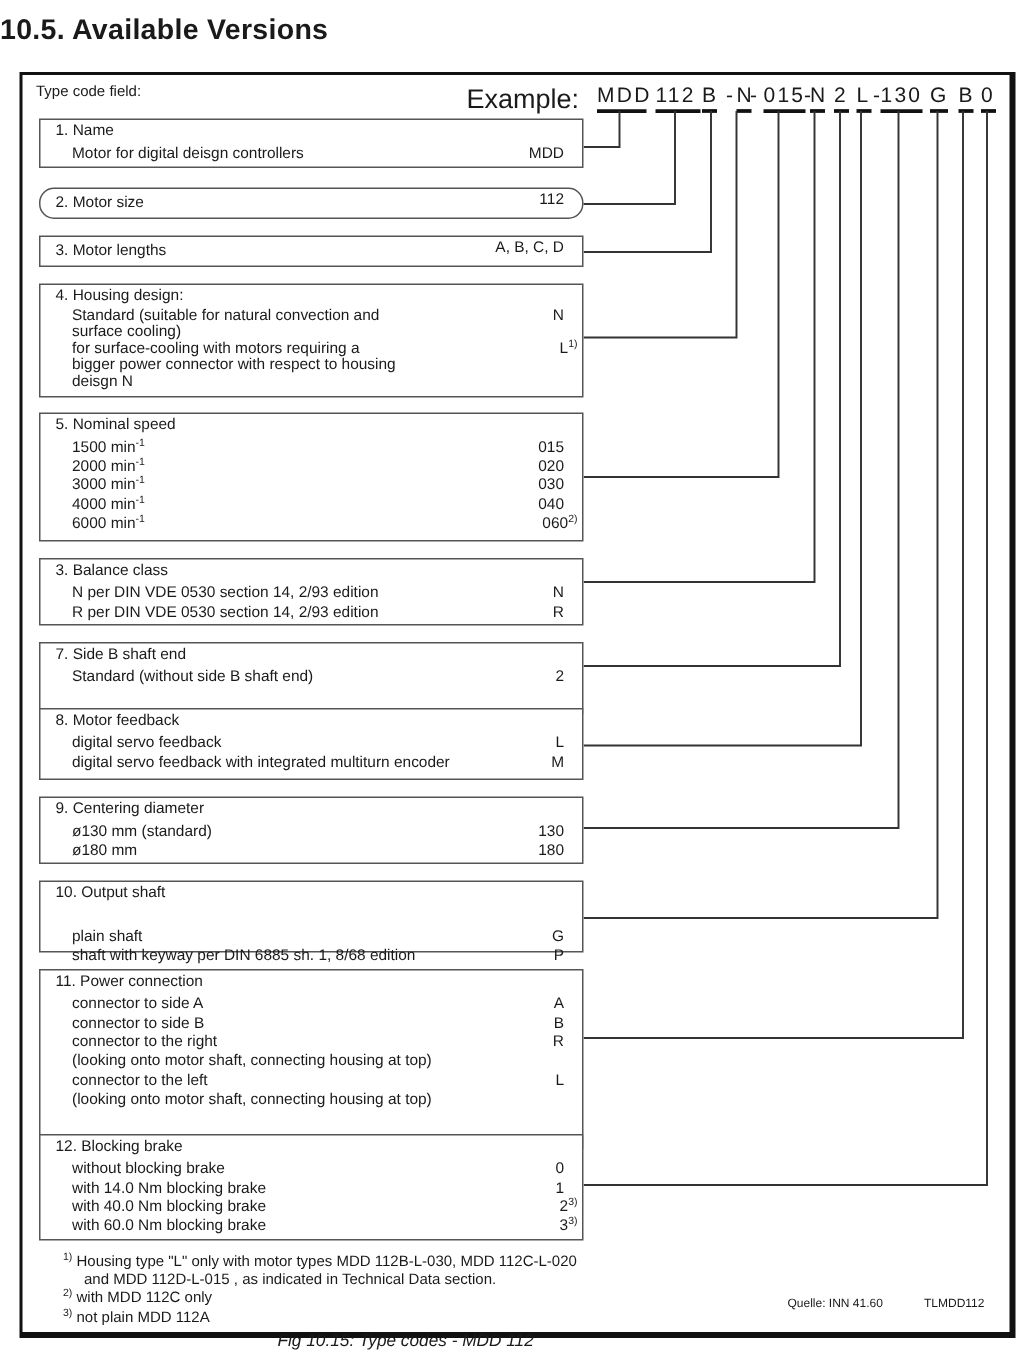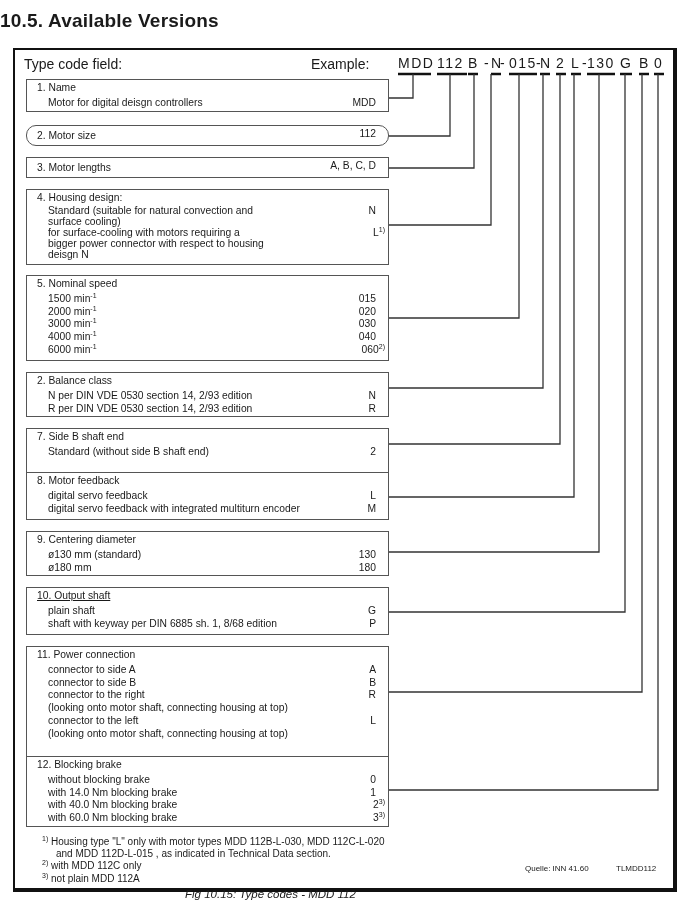--- a/index.html
+++ b/index.html
@@ -2,22 +2,22 @@
 <html><head>
 <meta charset="utf-8">
 <style>
   html, body { margin:0; padding:0; background:#ffffff; }
   body { width:688px; height:909px; position:relative; overflow:hidden;
          font-family:"Liberation Sans", sans-serif; color:#1a1a1a; }
   .title { position:absolute; left:0; width:688px; top:10px; 
            font-weight:bold; font-size:19px; letter-spacing:0.2px; }
   .frame { position:absolute; left:13px; top:48px; width:658px; height:838px;
            border:2px solid #111; border-right-width:4px; border-bottom-width:4px; box-sizing:content-box; }
-  .tcf { position:absolute; left:24px; top:56px; font-size:14px; }
-  .example { position:absolute; left:311px; top:56px; font-size:14px; }
+  .tcf { position:absolute; left:24px; top:56px; font-size:10px; }
+  .example { position:absolute; left:311px; top:56px; font-size:18px; }
   .code { position:absolute; top:55px; font-size:14px; letter-spacing:1.5px; }
   svg.lines { position:absolute; left:0; top:0; width:688px; height:909px; }
   .box { position:absolute; left:26px; width:363px; border:1.5px solid #555; box-sizing:border-box;
          font-size:10.3px; line-height:12.8px; padding:2px 0 0 0; background:#fff; }
   .box .hd { padding-left:10px; }
   .box .row { position:relative; padding-left:21px; padding-right:40px; }
   .box .val { position:absolute; right:12px; top:0; text-align:right; white-space:nowrap; }
   sup { font-size:7px; vertical-align:4px; line-height:0; }
   .foot { position:absolute; left:42px; font-size:10px; line-height:12px; }
   .quelle { position:absolute; left:525px; top:864px; font-size:8px; }
@@ -96,40 +96,40 @@
     </div>
     <div class="box" style="top: 275px; height: 86px;">
       <div class="hd" style="margin-bottom: 2px;">5.  Nominal speed</div>
       <div class="row"><span>1500 min</span><sup>-1</sup><span class="val"><span>015</span></span></div>
       <div class="row"><span>2000 min</span><sup>-1</sup><span class="val"><span>020</span></span></div>
       <div class="row"><span>3000 min</span><sup>-1</sup><span class="val"><span>030</span></span></div>
       <div class="row"><span>4000 min</span><sup>-1</sup><span class="val"><span>040</span></span></div>
       <div class="row"><span>6000 min</span><sup>-1</sup><span class="val" style="right: 3px;"><span>060</span><sup>2)</sup></span></div>
     </div>
     <div class="box" style="top: 372px; height: 45px;">
-      <div class="hd" style="margin-bottom: 2px;">2.   Balance class</div>
+      <div class="hd" style="margin-bottom: 2px;">3.   Balance class</div>
       <div class="row"><span>N per DIN VDE 0530 section 14, 2/93 edition</span><span class="val"><span>N</span></span></div>
       <div class="row"><span>R per DIN VDE 0530 section 14, 2/93 edition</span><span class="val"><span>R</span></span></div>
     </div>
     <div class="box" style="top: 428px; height: 48px;">
       <div class="hd" style="margin-bottom: 2px;">7.   Side B shaft end</div>
       <div class="row"><span>Standard (without side B shaft end)</span><span class="val"><span>2</span></span></div>
     </div>
     <div class="box" style="top: 472px; height: 48px;">
       <div class="hd" style="margin-bottom: 2px;">8.   Motor feedback</div>
       <div class="row"><span>digital servo feedback</span><span class="val"><span>L</span></span></div>
       <div class="row"><span>digital servo feedback with integrated multiturn encoder</span><span class="val"><span>M</span></span></div>
     </div>
     <div class="box" style="top: 531px; height: 45px;">
       <div class="hd" style="margin-bottom: 2px;">9.  Centering diameter</div>
       <div class="row"><span>ø130 mm (standard)</span><span class="val"><span>130</span></span></div>
       <div class="row"><span>ø180 mm</span><span class="val"><span>180</span></span></div>
     </div>
     <div class="box" style="top: 587px; height: 48px;">
-      <div class="hd" style="margin-bottom: 2px; text-decoration: underline;">10. Output shaft</div>
+      <div class="hd" style="margin-bottom: 16px;">10. Output shaft</div>
       <div class="row"><span>plain shaft</span><span class="val"><span>G</span></span></div>
       <div class="row"><span>shaft with keyway per DIN 6885 sh. 1, 8/68 edition</span><span class="val"><span>P</span></span></div>
     </div>
     <div class="box" style="top: 646px; height: 120px;">
       <div class="hd" style="margin-bottom: 2px;">11. Power connection</div>
       <div class="row" style="padding-left: 21px;"><span>connector to side A</span><span class="val"><span>A</span></span></div>
       <div class="row" style="padding-left: 21px;"><span>connector to side B</span><span class="val"><span>B</span></span></div>
       <div class="row" style="padding-left: 21px;"><span>connector to the right</span><span class="val"><span>R</span></span></div>
       <div class="row" style="padding-left: 21px;"><span>(looking onto motor shaft, connecting housing at top)</span></div>
       <div class="row" style="padding-left: 21px;"><span>connector to the left</span><span class="val"><span>L</span></span></div>

